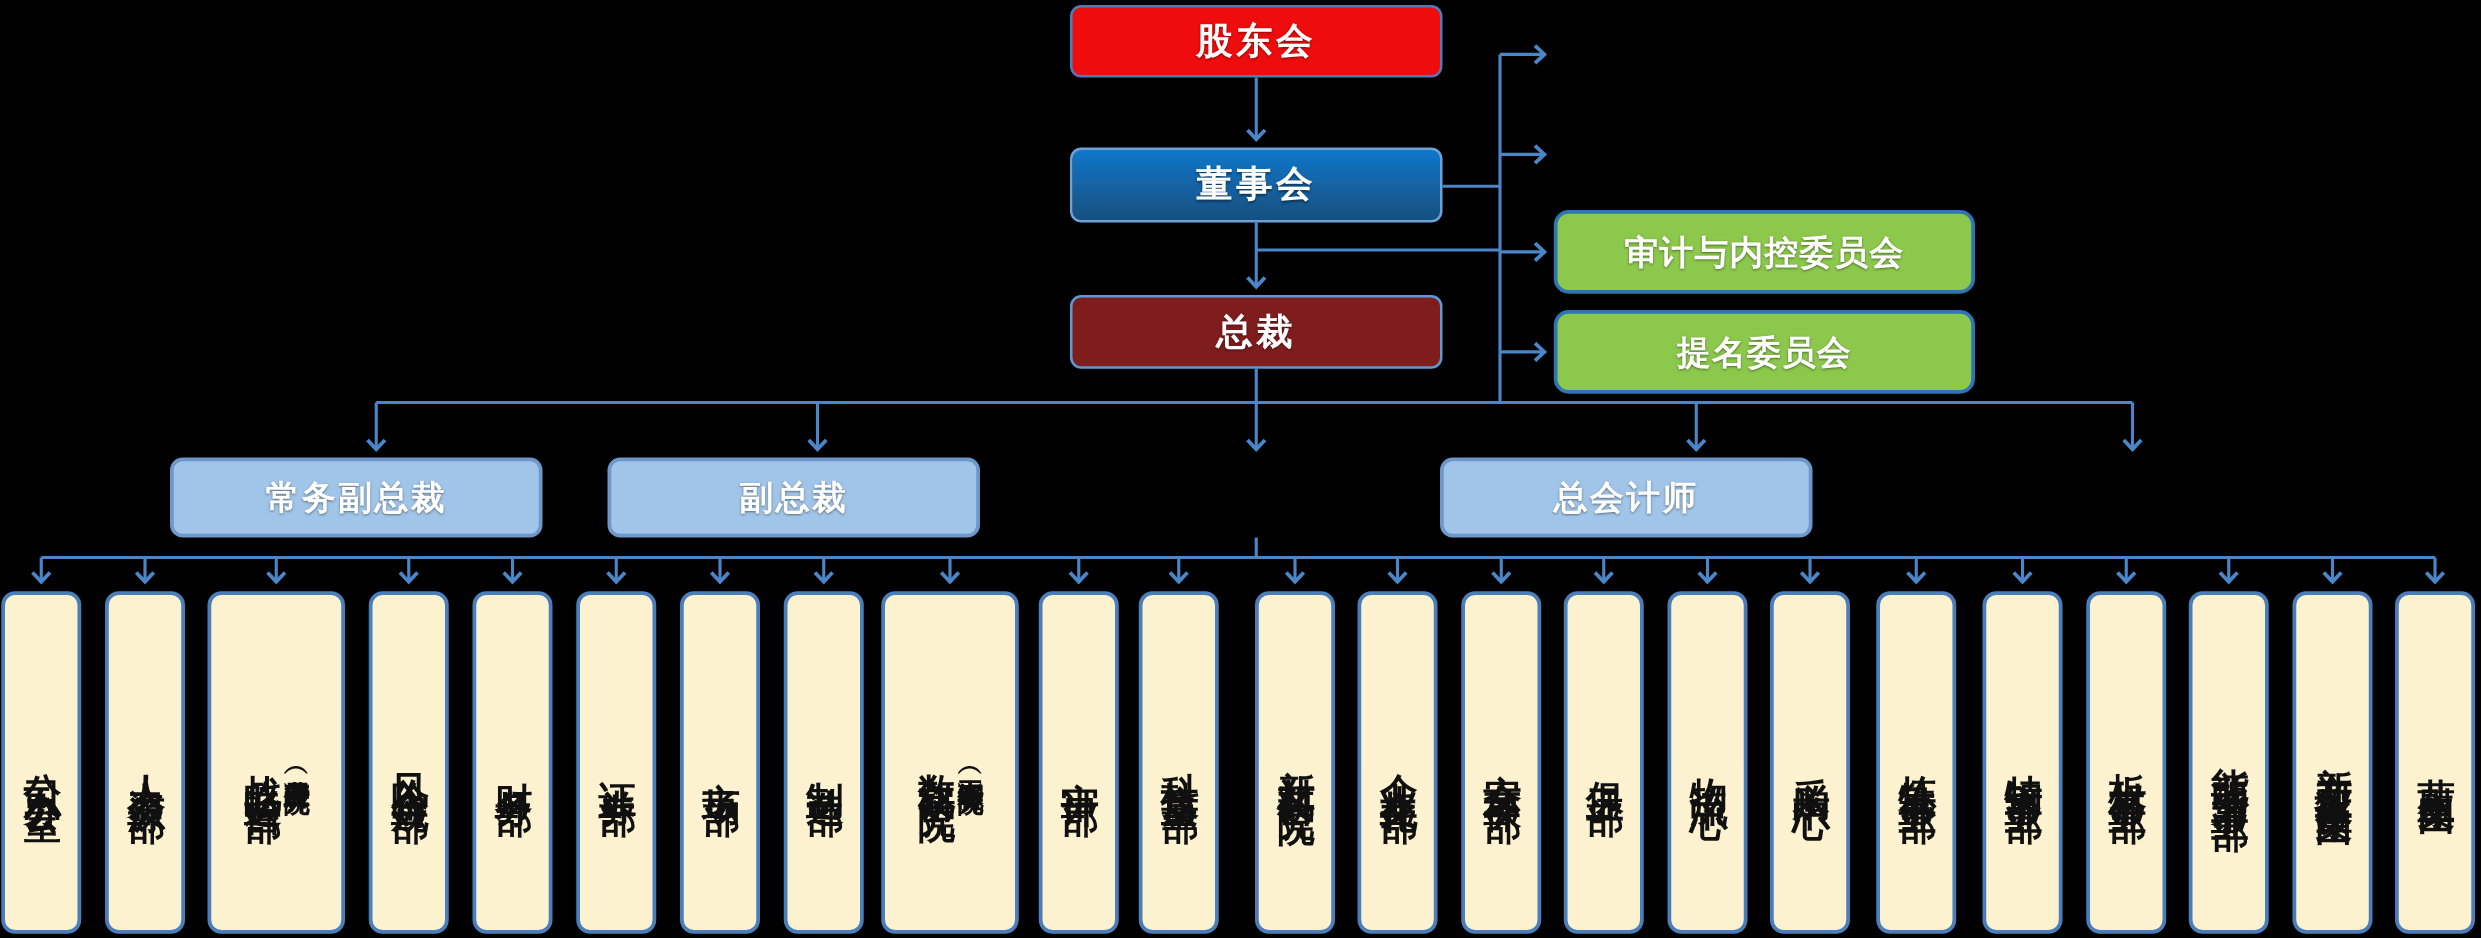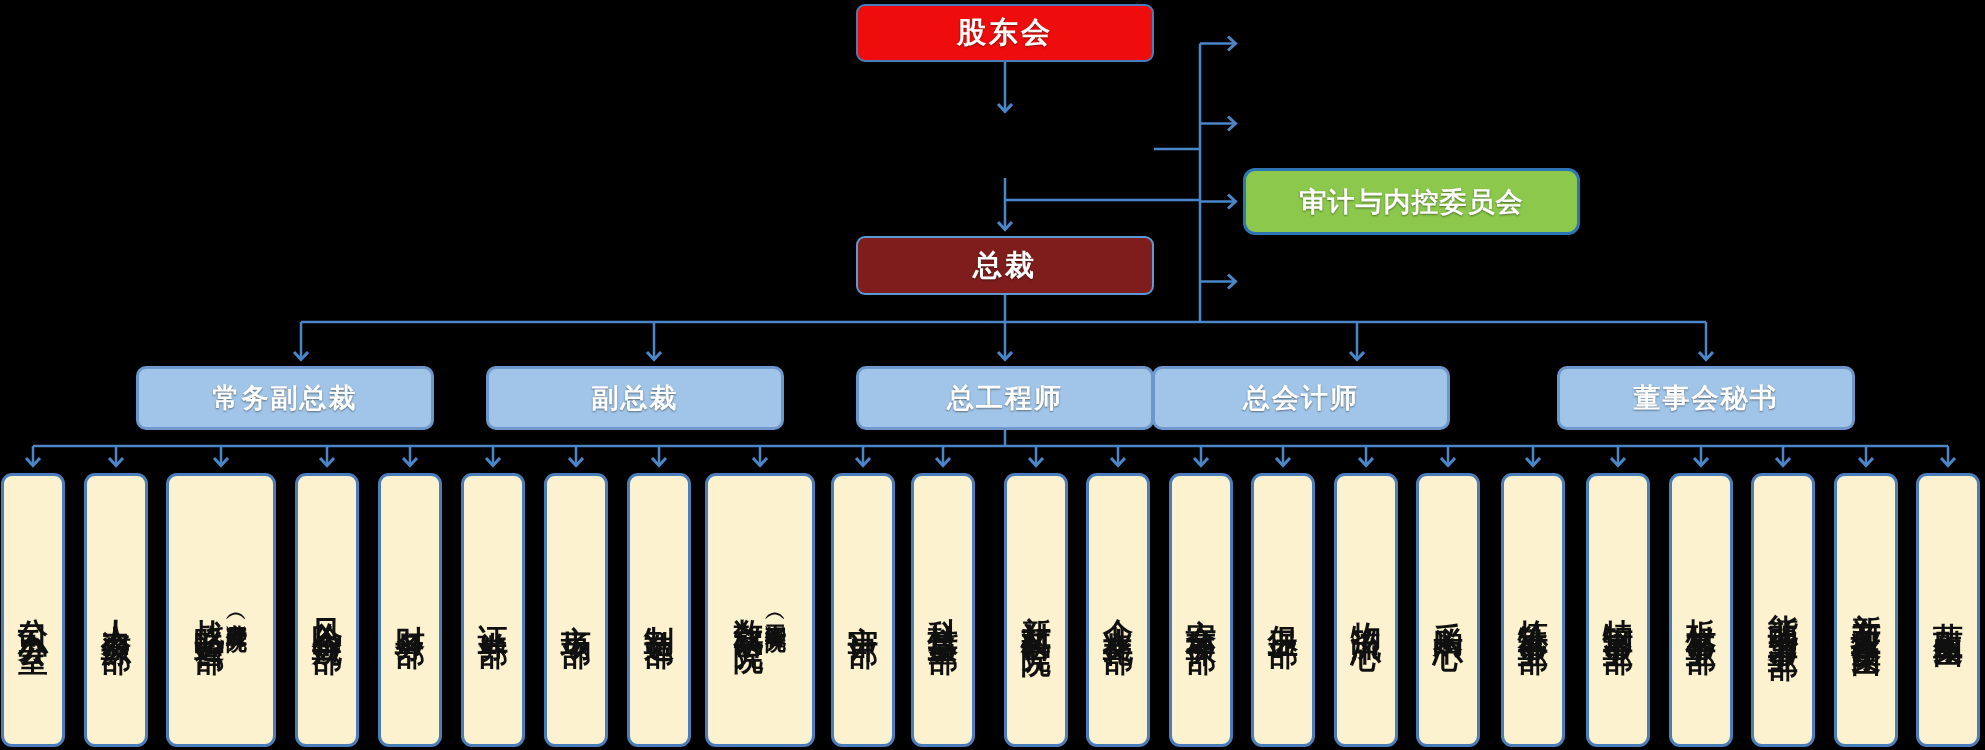--- a/index.html
+++ b/index.html
@@ -77,29 +77,29 @@
       <line x1="1448" y1="446" x2="1448" y2="465" stroke="#4A86C8" stroke-width="2.5" marker-end="url(#arw)"></line>
       <line x1="1533" y1="446" x2="1533" y2="465" stroke="#4A86C8" stroke-width="2.5" marker-end="url(#arw)"></line>
       <line x1="1618" y1="446" x2="1618" y2="465" stroke="#4A86C8" stroke-width="2.5" marker-end="url(#arw)"></line>
       <line x1="1701" y1="446" x2="1701" y2="465" stroke="#4A86C8" stroke-width="2.5" marker-end="url(#arw)"></line>
       <line x1="1783" y1="446" x2="1783" y2="465" stroke="#4A86C8" stroke-width="2.5" marker-end="url(#arw)"></line>
       <line x1="1866" y1="446" x2="1866" y2="465" stroke="#4A86C8" stroke-width="2.5" marker-end="url(#arw)"></line>
       <line x1="1948" y1="446" x2="1948" y2="465" stroke="#4A86C8" stroke-width="2.5" marker-end="url(#arw)"></line>
     </svg>
 
   <div class="box top-box red">股东会</div>
+  <div class="box top-box blue">董事会</div>
   <div class="box top-box purple">总裁</div>
 
   <div class="box committee c2">审计与内控委员会</div>
+  <div class="box committee c3">提名委员会</div>
 
   <div class="box exec e0">常务副总裁</div>
   <div class="box exec e1">副总裁</div>
-  <div class="box exec e2">总工程师</div>
   <div class="box exec e3">总会计师</div>
-  <div class="box exec e4">董事会秘书</div>
 
   <div id="departments">
       <div class="dept" style="left: 1px; width: 64px;">
         <span class="dept-main">公司办公室</span>
       </div>
       <div class="dept" style="left: 84px; width: 64px;">
         <span class="dept-main">人力资源部</span>
       </div>
       <div class="dept" style="left: 166px; width: 110px;">
         <span class="dept-main">战略运营部</span>

